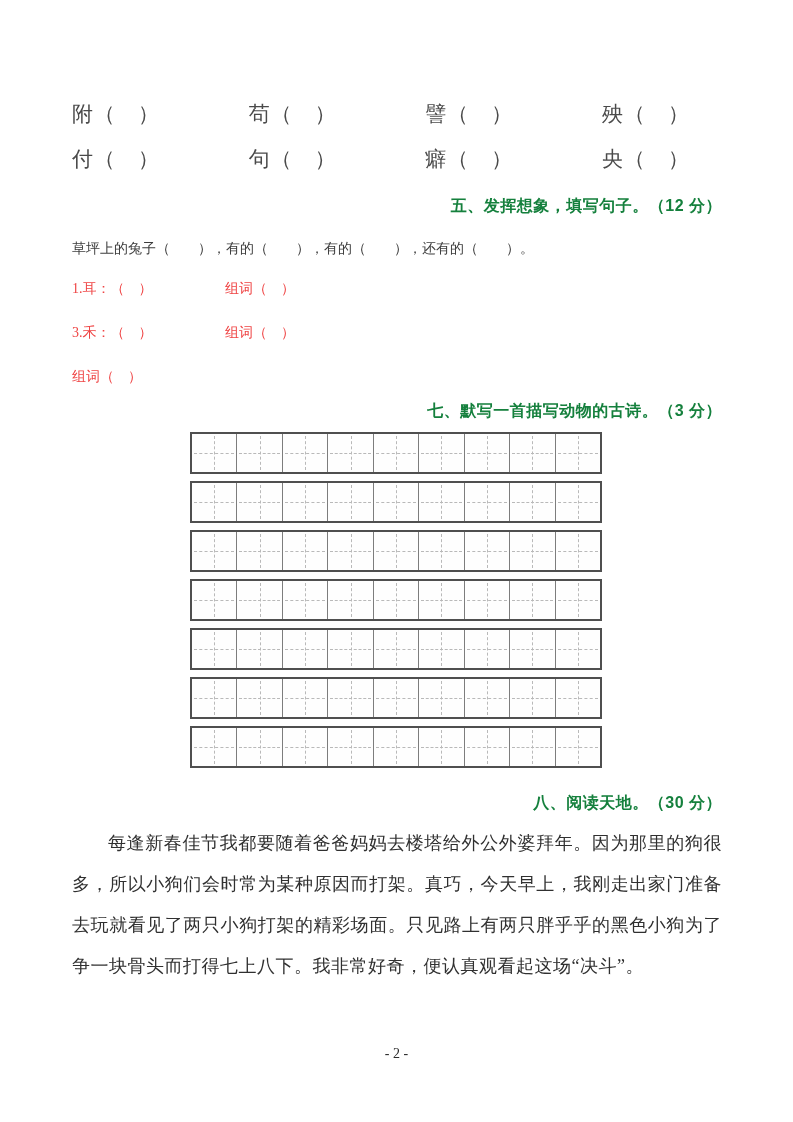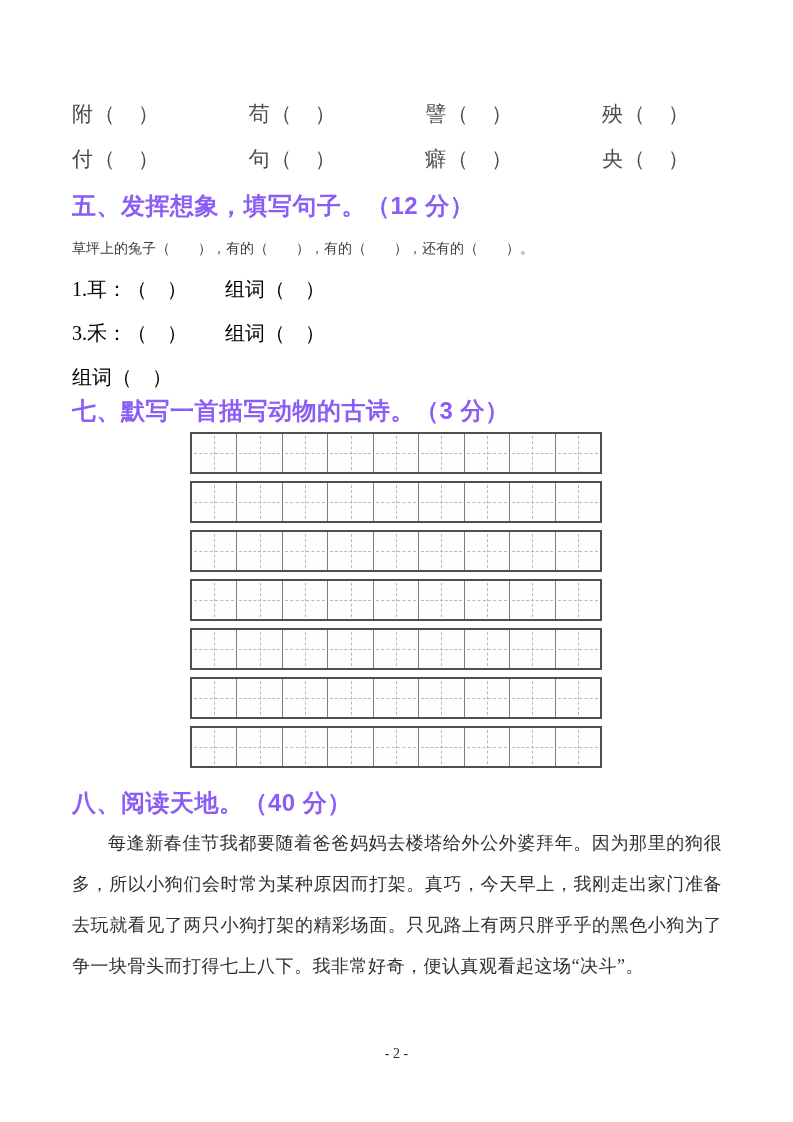--- a/index.html
+++ b/index.html
@@ -28,45 +28,46 @@
     font-size: 21px;
     line-height: 28px;
     color: #4a4a4a;
     letter-spacing: 1px;
   }
   .fill-row.second { margin-top: 17px; }
   
   .heading {
     font-family: "Liberation Sans", "DejaVu Sans", sans-serif;
     font-weight: bold;
-    font-size: 24px;
-    line-height: 28px;
-    height: 28px;
-    color: #8b5cf6;
+    font-size: 16px;
+    line-height: 28px;
+    height: 28px;
+    color: #15803d;
     letter-spacing: 0.5px;
+    text-align: right;
   }
   .h5 { margin-top: 19px; }
   .h6 { margin-top: 13px; }
   .h7 { margin-top: 6px; }
   .h8 { margin-top: 21px; }
   
   .s5-line {
     margin-top: 15px;
     height: 28px;
     font-size: 14px;
     line-height: 28px;
     color: #3c3c3c;
   }
   
   .s6-item {
     margin-top: 16px;
     height: 28px;
-    font-size: 20px;
-    line-height: 28px;
-    color: #000000;
+    font-size: 14px;
+    line-height: 28px;
+    color: #ef4444;
     display: flex;
     align-items: center;
   }
   .s6-item.first { margin-top: 12px; }
   .s6-left { display: inline-block; width: 153px; }
   .s6-right { display: inline-block; }
   
   .grid-wrap {
     margin-top: 7px;
     margin-left: 118px;
@@ -228,19 +229,19 @@
           <div class="grid-cell"></div>
           <div class="grid-cell"></div>
           <div class="grid-cell"></div>
           <div class="grid-cell"></div>
           <div class="grid-cell"></div>
           <div class="grid-cell"></div>
           <div class="grid-cell"></div>
         </div>
       </div>
 
-    <div class="heading h8">八、阅读天地。（40 分）</div>
+    <div class="heading h8">八、阅读天地。（30 分）</div>
     <div class="para">每逢新春佳节我都要随着爸爸妈妈去楼塔给外公外婆拜年。因为那里的狗很多，所以小狗们会时常为某种原因而打架。真巧，今天早上，我刚走出家门准备去玩就看见了两只小狗打架的精彩场面。只见路上有两只胖乎乎的黑色小狗为了争一块骨头而打得七上八下。我非常好奇，便认真观看起这场“决斗”。</div>
 
   </div>
 
   <div class="footer">- 2 -</div>
 </div>
 
 </body></html>

